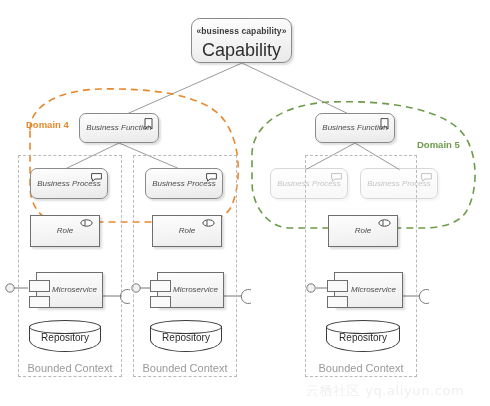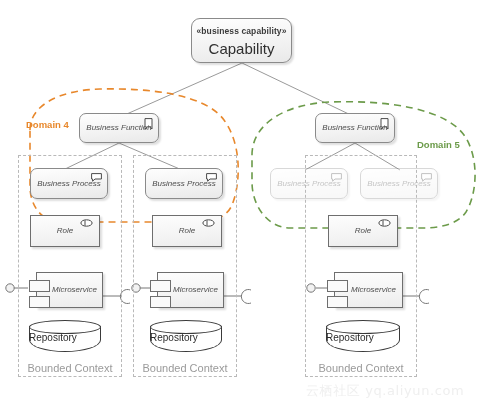--- a/index.html
+++ b/index.html
@@ -54,26 +54,26 @@
     position:absolute;left:0;right:0;top:6px;bottom:0;
     border:1.3px solid #3a3a3a;border-top:none;
     border-radius:0 0 50% 50%/0 0 12px 12px;background:#ffffff;
   }
   .cyl .top{
     position:absolute;left:0;right:0;top:0;height:12px;
     border:1.3px solid #3a3a3a;border-radius:50%/50%;background:#ffffff;
   }
   .cyl .lbl{
     position:absolute;left:0;right:0;top:52%;transform:translateY(-50%);
-    color:#2b2b2b;
+    text-align:center;color:#2b2b2b;
   }
 
   
   .t-stereo{font-size:8.5px;font-weight:bold;color:#3b3b3b;letter-spacing:.1px;}
-  .t-cap{font-size:15px;color:#2f2f2f;}
+  .t-cap{font-size:18px;color:#2f2f2f;}
   .t-node{font-size:8px;color:#4d4d4d;white-space:nowrap;}
   .t-role{font-size:8px;color:#4d4d4d;}
   .t-repo{font-size:10px;color:#2b2b2b;}
   .t-bc{font-size:11px;color:#9a9a9a;}
   .t-dom{font-size:9.5px;font-weight:bold;}
 
   
   .bctx{
     position:absolute;box-sizing:border-box;
     border:1.4px dashed #b9b9b9;background:transparent;

